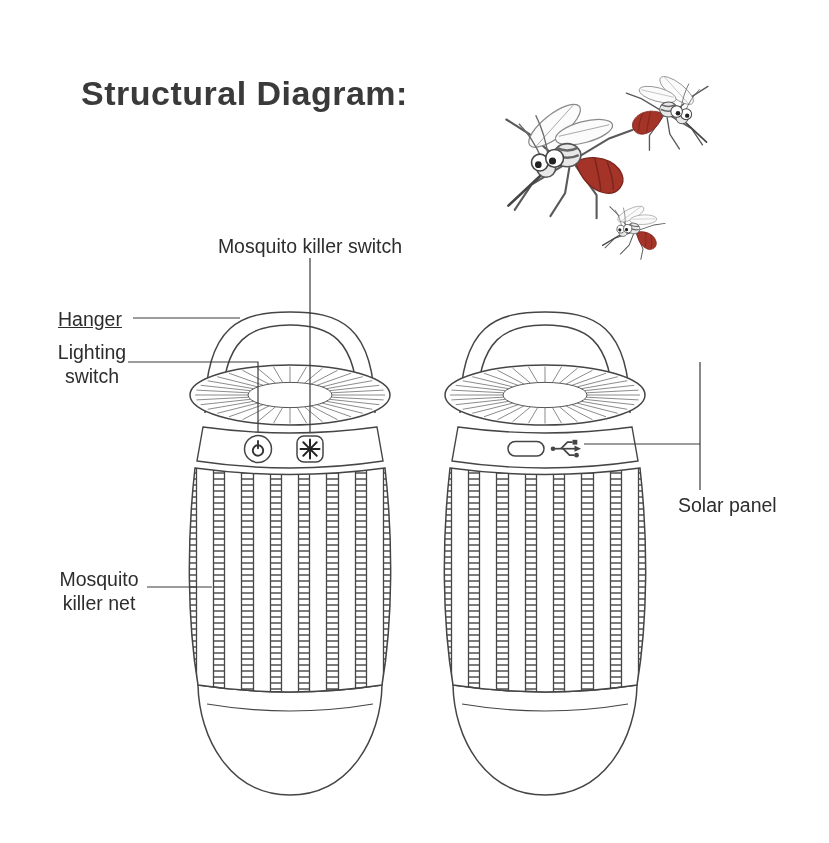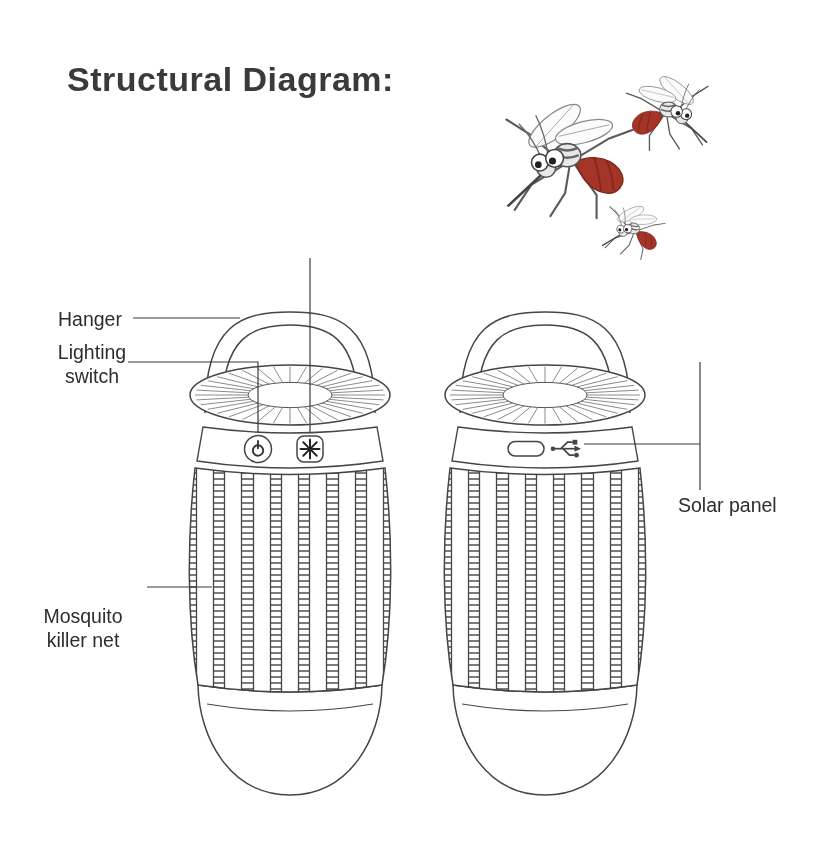--- a/index.html
+++ b/index.html
@@ -1,18 +1,18 @@
 <!DOCTYPE html>
 <html><head>
 <meta charset="utf-8">
 <style>
   html,body{margin:0;padding:0;background:#fff;}
   .canvas{position:relative;width:829px;height:843px;background:#ffffff;overflow:hidden;
           font-family:"Liberation Sans",sans-serif;}
-  .page-title{position:absolute;left:63px;top:56px;margin:4px;font-size:34px;font-weight:700;
+  .page-title{position:absolute;left:63px;top:56px;margin:18px;font-size:34px;font-weight:700;
           color:#3a3a3a;letter-spacing:0.5px;}
   .label{position:absolute;color:#2d2d2d;font-size:19.5px;line-height:1.24;white-space:pre-line;}
   .label.center{text-align:center;}
   .abs{position:absolute;}
   svg{display:block;}
   .leader{stroke:#3a3a3a;stroke-width:1.2;fill:none;}
 </style>
 </head>
 <body>
 
@@ -178,20 +178,21 @@
 
   <svg class="abs" style="left:0;top:0;pointer-events:none;" width="829" height="843" viewBox="0 0 829 843">
     <line class="leader" x1="310" y1="258" x2="310" y2="432"></line>
     <line class="leader" x1="133" y1="318" x2="240" y2="318"></line>
     <polyline class="leader" points="128,362 258,362 258,432"></polyline>
     <line class="leader" x1="147" y1="587" x2="212" y2="587"></line>
     <line class="leader" x1="700" y1="362" x2="700" y2="490"></line>
     <line class="leader" x1="584" y1="444" x2="700" y2="444"></line>
   </svg>
 
-  <div class="label" style="left:58px;top:307px;">Hanger</div>
+  <div class="label center" style="left:160px;top:234px;width:300px;">Mosquito killer switch</div>
+  <div class="label" style="left:58px;top:307px;text-decoration:underline;">Hanger</div>
   <div class="label center" style="left:42px;top:340px;width:100px;">Lighting
 switch</div>
-  <div class="label center" style="left:28px;top:567px;width:110px;margin-top:37px;">Mosquito
+  <div class="label center" style="left:44px;top:567px;width:110px;">Mosquito
 killer net</div>
   <div class="label" style="left:678px;top:493px;text-align:right;">Solar panel</div>
 
 </div>
 
 </body></html>

